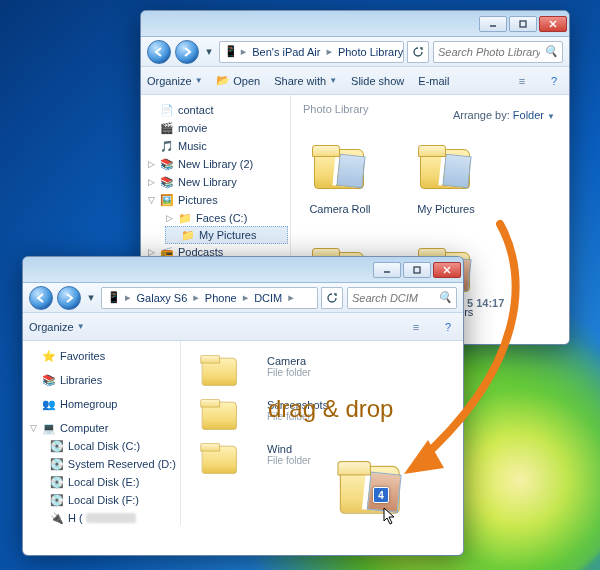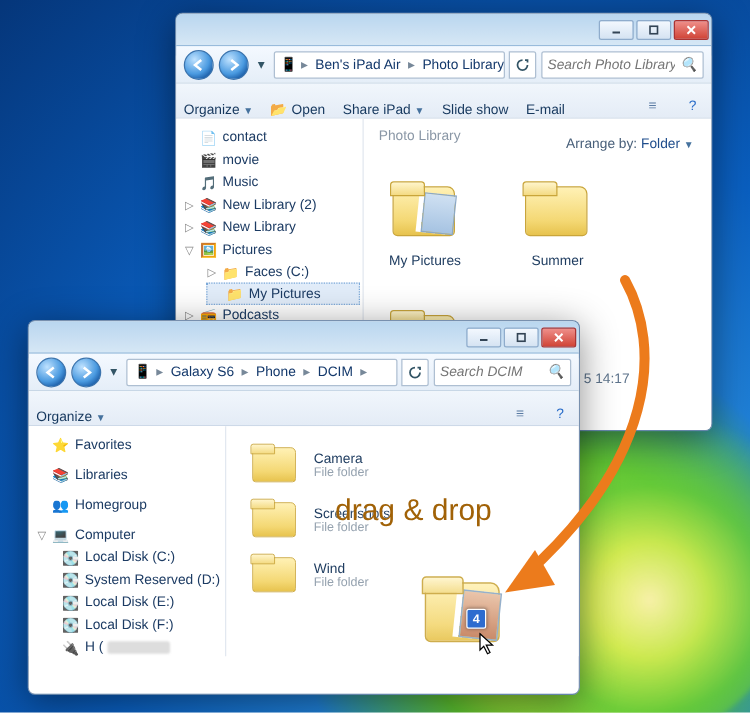--- a/index.html
+++ b/index.html
@@ -69,21 +69,21 @@
   .searchbox{
     width:130px; height:22px; border:1px solid #aebfd2; background:#fff;
     display:flex; align-items:center; padding:0 4px; gap:4px; color:#9aa; font-style:italic;
     border-radius:2px;
   }
   .searchbox input{border:none;outline:none;font:inherit;font-style:italic;color:#9aa;width:100%;background:transparent}
 
   .toolbar{
     height:28px; background:linear-gradient(#f1f6fc,#e4ecf6);
     border-bottom:1px solid #cdd9e8;
-    display:flex; align-items:flex-end; padding:0 6px; gap:14px;
+    display:flex; align-items:center; padding:0 6px; gap:14px;
   }
   .tb-item{color:#16385e; display:flex; align-items:center; gap:3px; cursor:default}
   .tb-item .caret{font-size:8px; color:#46729e}
   .tb-spacer{flex:1}
   .tb-icon{width:18px;height:18px;display:flex;align-items:center;justify-content:center;color:#5a7ba3}
 
   .body{ display:flex; height: calc(100% - 26px - 30px - 28px); background:#fff;}
   .body.has-status{height: calc(100% - 26px - 30px - 28px - 30px);}
   .tree{
     width:150px; border-right:1px solid #e2e8f0; padding:6px 4px; overflow:hidden;
@@ -125,21 +125,21 @@
   .foldericon .inset{
     position:absolute; right:6px; bottom:6px; width:26px; height:32px;
     background:linear-gradient(#cfe0f2,#a6c3e2);
     border:1px solid #8ba8c6; transform:rotate(6deg); box-shadow:-4px 0 0 #fff;
   }
   .foldericon .inset.photo{
     background:linear-gradient(#e8bfa2,#c58262);
   }
 
   .listview{display:flex;flex-direction:column;gap:10px;padding:8px 8px}
-  .lv-item{display:flex;align-items:center;gap:12px}
+  .lv-item{display:flex;gap:28px}
   .lv-item .licon{width:40px;height:34px;position:relative}
   .lv-item .licon .foldericon{transform:scale(0.7);transform-origin:top left}
   .lv-item .nm{color:#1c3a5e}
   .lv-item .typ{color:#95a2af;font-size:10px}
 
   .statusbar{
     height:30px;border-top:1px solid #dbe3ed;background:#f4f8fc;
     display:flex;align-items:center;padding:0 10px;gap:10px;color:#426188;
   }
   .statusbar .mini{width:24px;height:20px;position:relative}
@@ -163,21 +163,21 @@
 
   
   .anno-label{
     position:absolute; color:#a16207; font-size:24px; font-weight:400;
     text-shadow:0 0 2px rgba(255,255,255,0.6);
   }
   .anno-arrow{position:absolute; pointer-events:none}
 
   
   .datepeek{
-    position:absolute; font-size:11px; color:#5e748c; background:transparent;
+    position:absolute; font-size:11px; color:#5e748c; background:transparent;font-weight:bold;
   }
 </style>
 </head>
 <body>
 
 <div class="glow-leaf"></div>
 
 <div class="win" style="left:140px; top:10px; width:430px; height:335px;">
   <div class="titlebar">
     <span class="titlebar-title"></span>
@@ -234,21 +234,21 @@
   <div class="toolbar">
     <span class="tb-item">
         <span>Organize</span>
         <span class="caret">▼</span>
       </span>
     <span class="tb-item">
         <span>📂</span>
         <span>Open</span>
       </span>
     <span class="tb-item">
-        <span>Share iPad</span>
+        <span>Share with</span>
         <span class="caret">▼</span>
       </span>
     <span class="tb-item">Slide show</span>
     <span class="tb-item">E-mail</span>
     <span class="tb-spacer"></span>
     <span class="tb-icon">≡</span>
     <span class="tb-icon" style="color:#2a6dc9">?</span>
   </div>
 
   <div class="body">
@@ -301,20 +301,28 @@
           </li>
       </ul>
     </div>
     <div class="content">
       <div class="lib-sub">Photo Library</div>
       <div class="arrangebar">
         <span>Arrange by:</span>
         <span class="val">Folder</span> <span style="font-size:8px;color:#46729e">▼</span>
       </div>
       <div class="foldergrid">
+        <div class="fg-item">
+          <div class="thumb">
+              <div class="foldericon">
+                <div class="inset"></div>
+              </div>
+            </div>
+          <div class="lbl">Camera Roll</div>
+        </div>
         <div class="fg-item">
           <div class="thumb">
               <div class="foldericon">
                 <div class="inset"></div>
               </div>
             </div>
           <div class="lbl">My Pictures</div>
         </div>
         <div class="fg-item">
           <div class="thumb">

